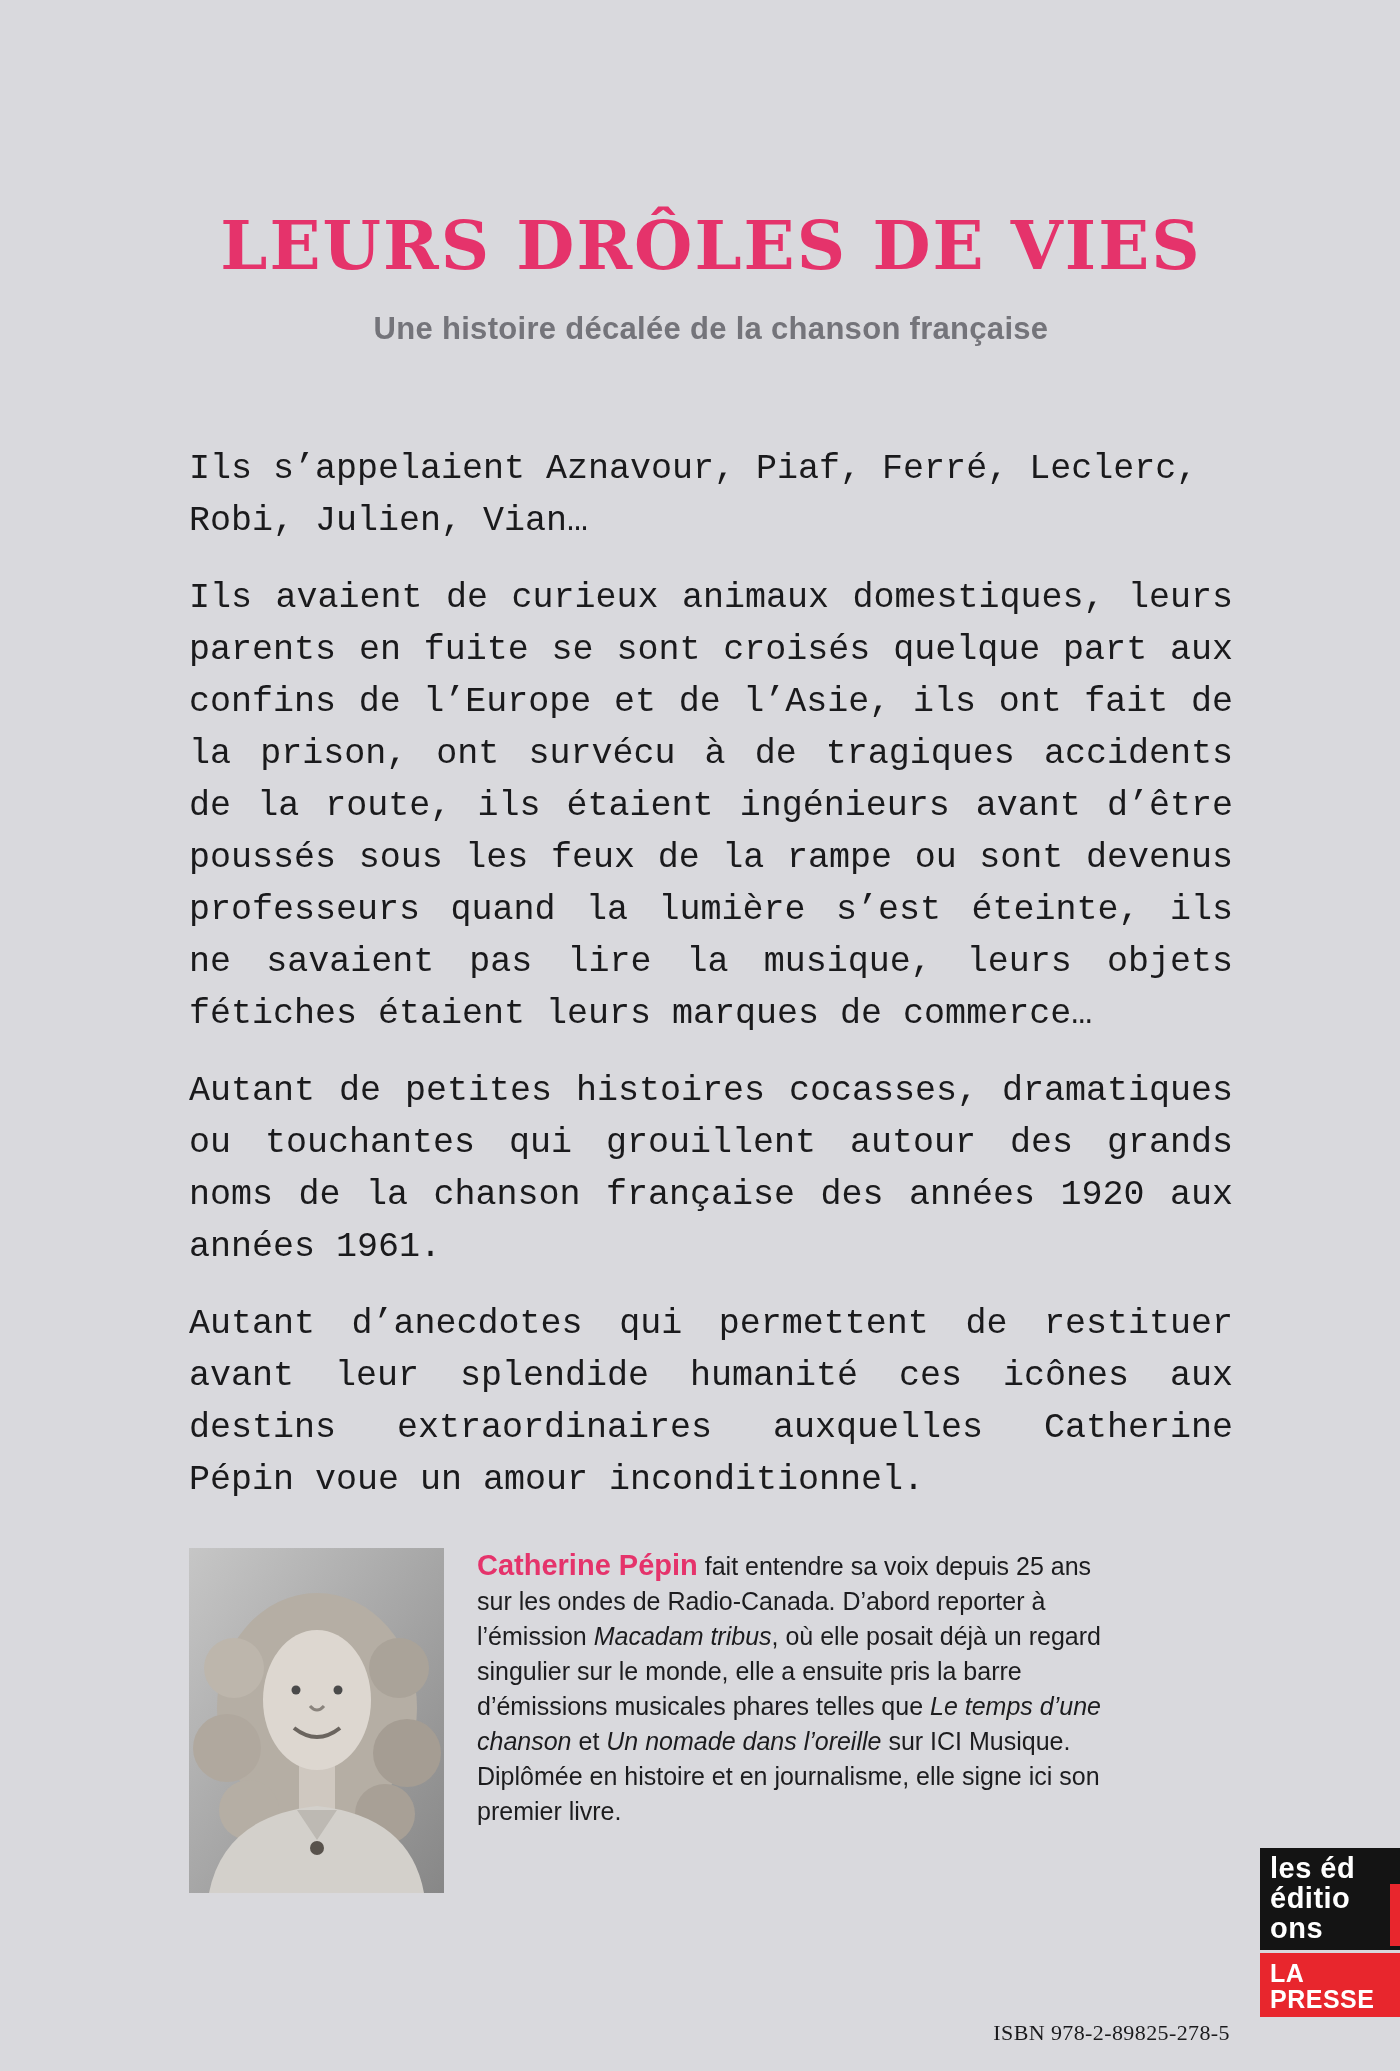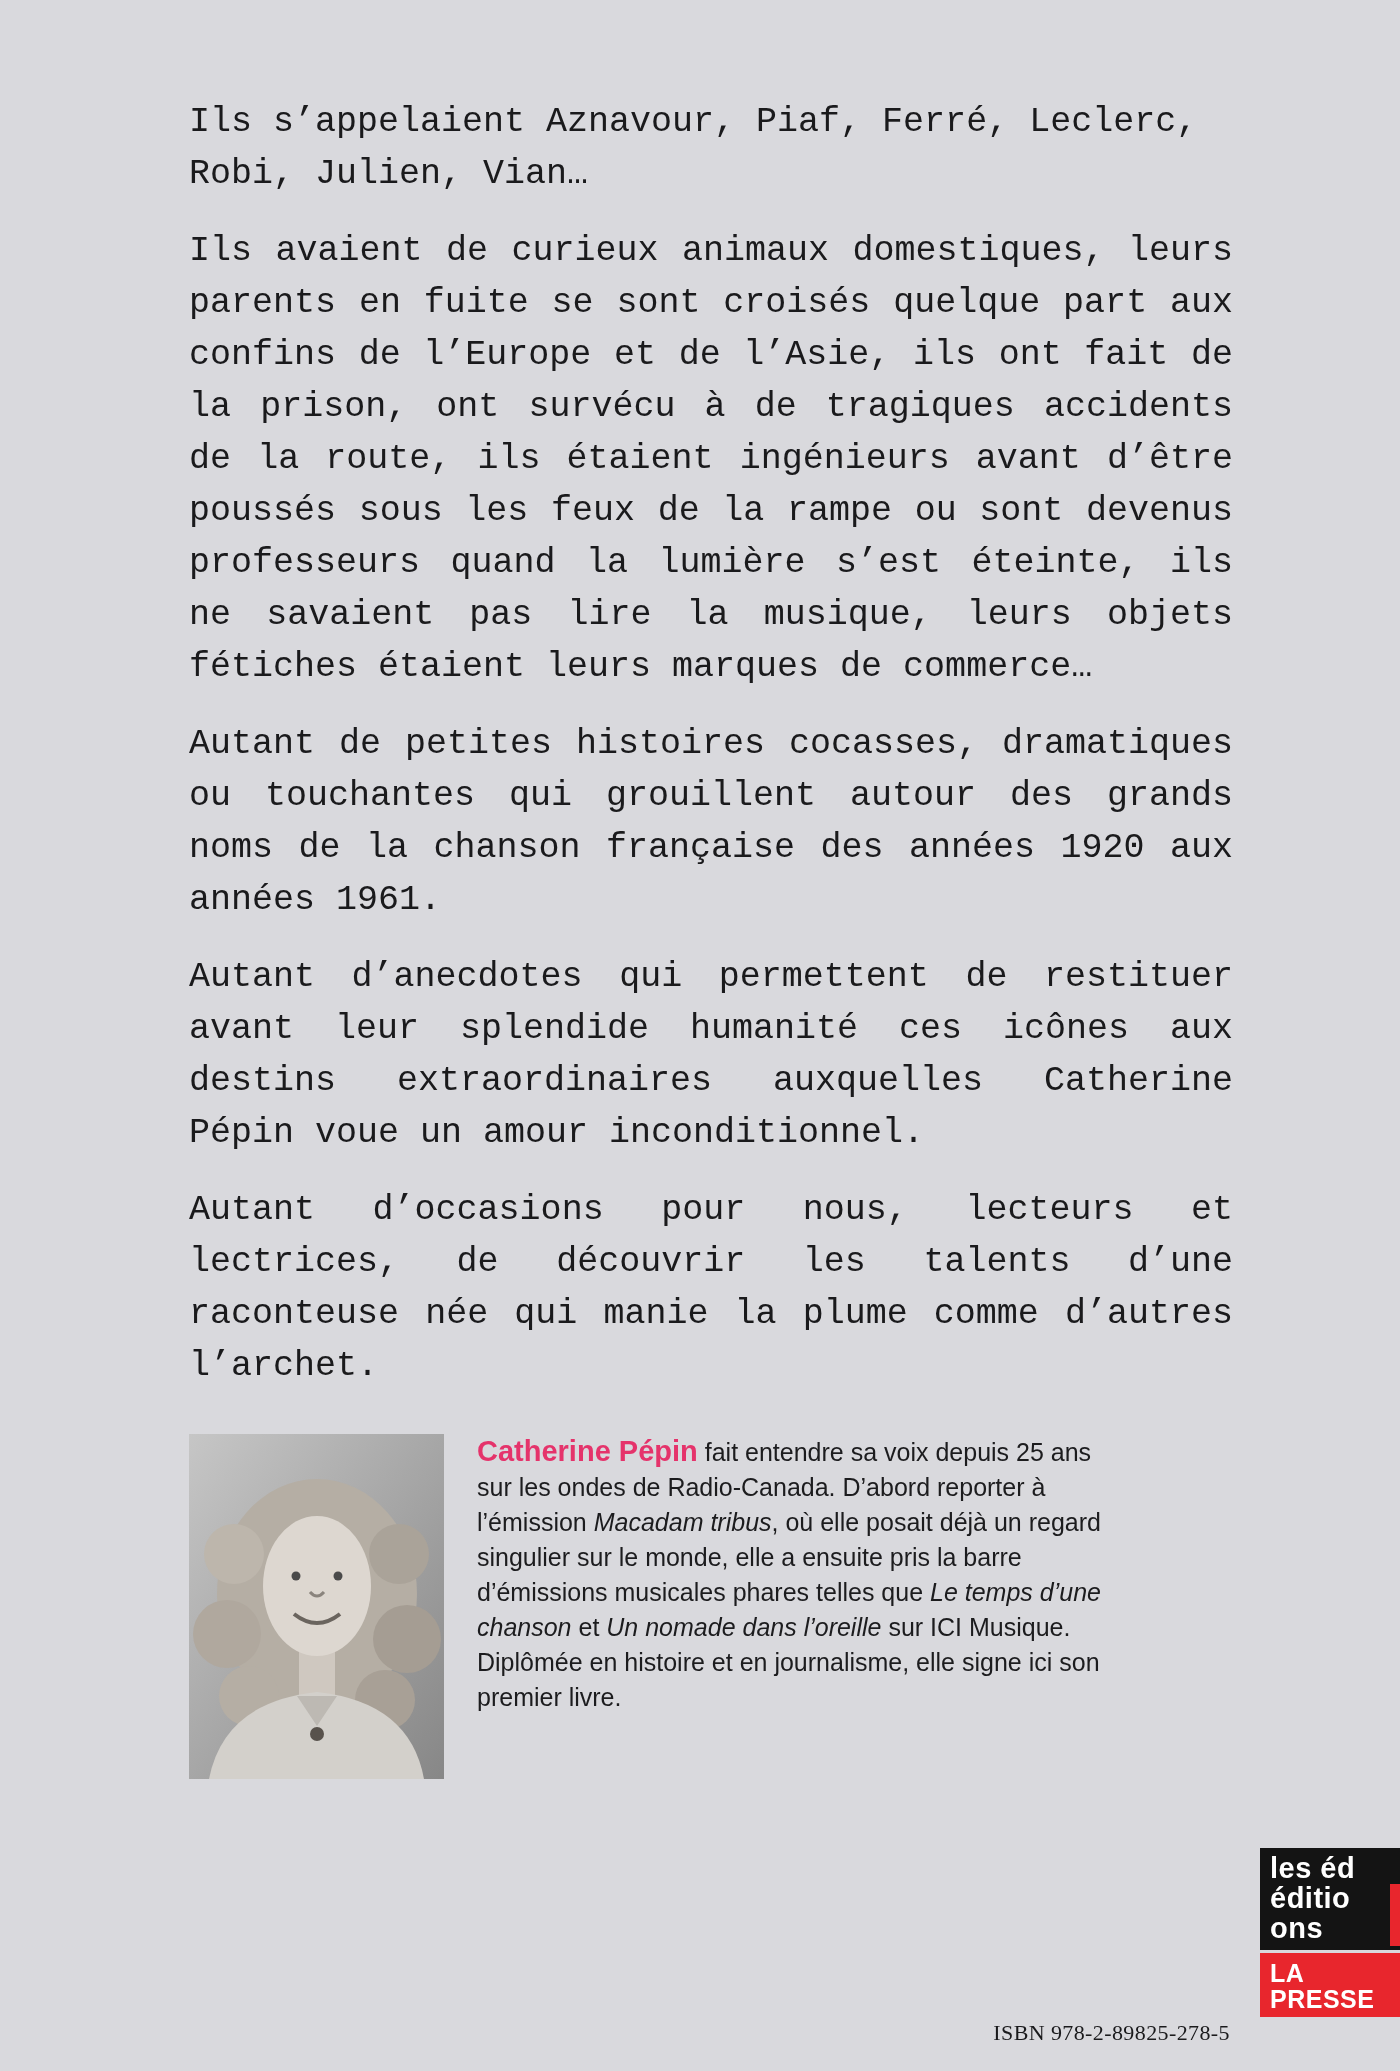--- a/index.html
+++ b/index.html
@@ -92,27 +92,30 @@
     font-weight:700; font-size:25px; line-height:26px;
     letter-spacing:0.5px; overflow:hidden;
   }
   .pub-red span { display:block; }
 </style>
 </head>
 <body>
 
 <div class="page">
 
+  <header class="cover-head">
+    <h1 class="title">LEURS DRÔLES DE VIES</h1>
+    <p class="subtitle">Une histoire décalée de la chanson française</p>
+  </header>
 
   <main class="blurb">
     <p>Ils s’appelaient Aznavour, Piaf, Ferré, Leclerc, Robi, Julien, Vian…</p>
     <p class="just">Ils avaient de curieux animaux domestiques, leurs parents en fuite se sont croisés quelque part aux confins de l’Europe et de l’Asie, ils ont fait de la prison, ont survécu à de tragiques accidents de la route, ils étaient ingénieurs avant d’être poussés sous les feux de la rampe ou sont devenus professeurs quand la lumière s’est éteinte, ils ne savaient pas lire la musique, leurs objets fétiches étaient leurs marques de commerce…</p>
     <p class="just">Autant de petites histoires cocasses, dramatiques ou touchantes qui grouillent autour des grands noms de la chanson française des années 1920 aux années 1961.</p>
     <p class="just">Autant d’anecdotes qui permettent de restituer avant leur splendide humanité ces icônes aux destins extraordinaires auxquelles Catherine Pépin voue un amour inconditionnel.</p>
-    <p class="just">Autant d’occasions pour nous, lecteurs et lectrices, de découvrir les talents d’une raconteuse née qui manie la plume comme d’autres l’archet.</p>
   </main>
 
   <section class="author">
     <div class="photo">
       <svg viewBox="0 0 255 345" xmlns="http://www.w3.org/2000/svg">
         <defs>
           <linearGradient id="pbg" x1="0" y1="0" x2="1" y2="1">
             <stop offset="0" stop-color="#c6c6c6"></stop>
             <stop offset="1" stop-color="#878787"></stop>
           </linearGradient>

